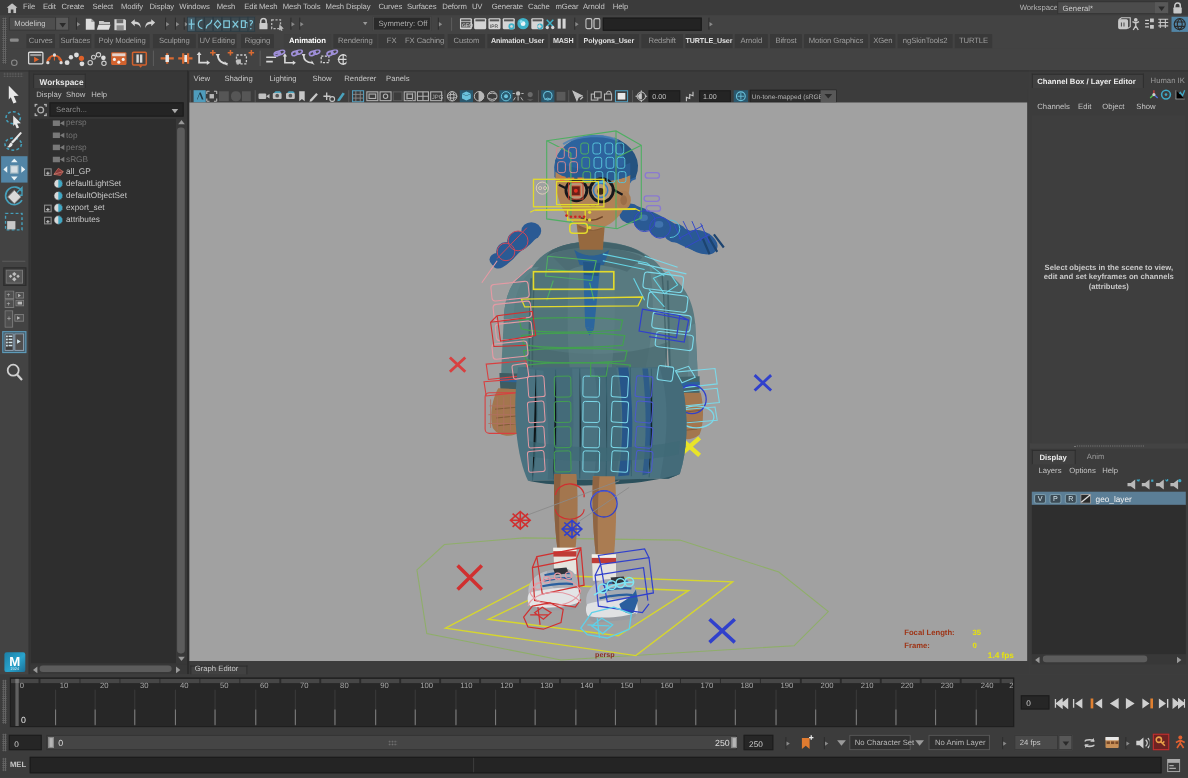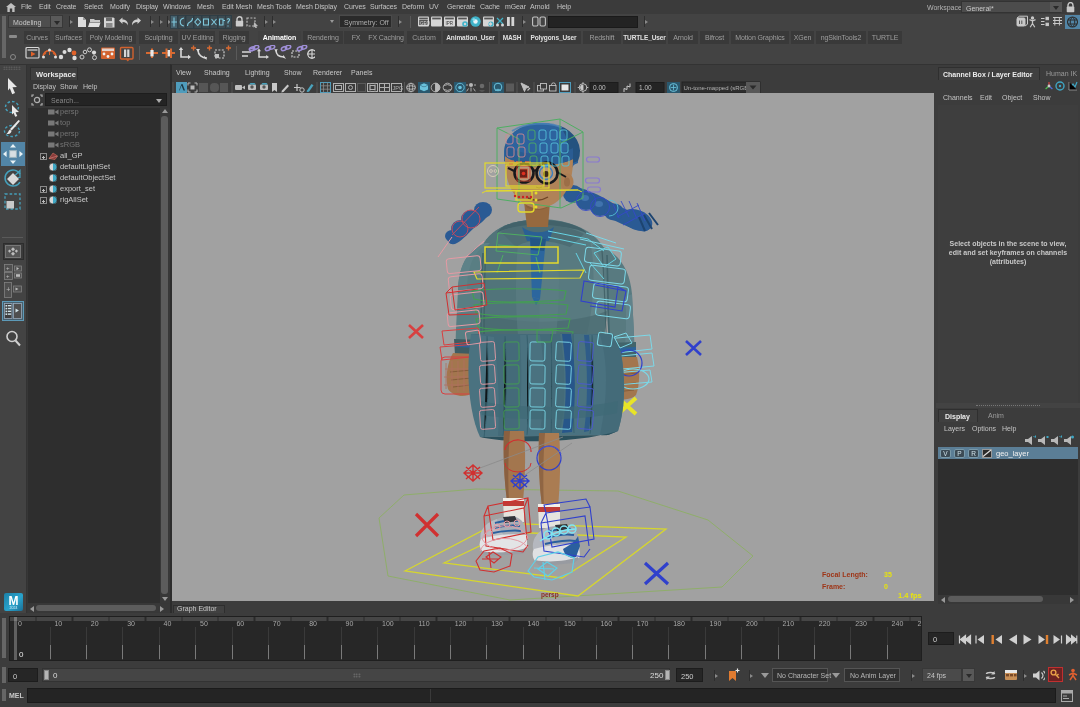--- a/index.html
+++ b/index.html
@@ -484,21 +484,21 @@
           </g>
     </svg>
     <div class="abs" style="left:33px;top:2px;color:#757575;">persp</div>
     <div class="abs" style="left:33px;top:13px;color:#757575;">top</div>
     <div class="abs" style="left:33px;top:24px;color:#757575;">persp</div>
     <div class="abs" style="left:33px;top:35px;color:#757575;">sRGB</div>
     <div class="abs" style="left:33px;top:46px;color:#c8c8c8;">all_GP</div>
     <div class="abs" style="left:33px;top:57px;color:#c8c8c8;">defaultLightSet</div>
     <div class="abs" style="left:33px;top:68px;color:#c8c8c8;text-align:center;">defaultObjectSet</div>
     <div class="abs" style="left:33px;top:79px;color:#c8c8c8;">export_set</div>
-    <div class="abs" style="left:33px;top:90px;color:#c8c8c8;">rigAllSet</div>
+    <div class="abs" style="left:33px;top:90px;color:#c8c8c8;">attributes</div>
     <div class="abs expbox" style="left:13px;top:48px;"></div>
     <div class="abs expbox" style="left:13px;top:81px;"></div>
     <div class="abs expbox" style="left:13px;top:92px;"></div>
   </div>
 
   <div class="abs" style="left:1px;top:539px;width:142px;height:9px;background:#383838;">
     <div class="abs" style="left:2px;top:2px;width:0;height:0;border-top:3px solid transparent;border-bottom:3px solid transparent;border-right:4px solid #999;"></div>
     <div class="abs" style="left:8px;top:1px;width:120px;height:6px;background:#5c5c5c;border-radius:3px;"></div>
     <div class="abs" style="left:132px;top:2px;width:0;height:0;border-top:3px solid transparent;border-bottom:3px solid transparent;border-left:4px solid #999;"></div>
   </div>

